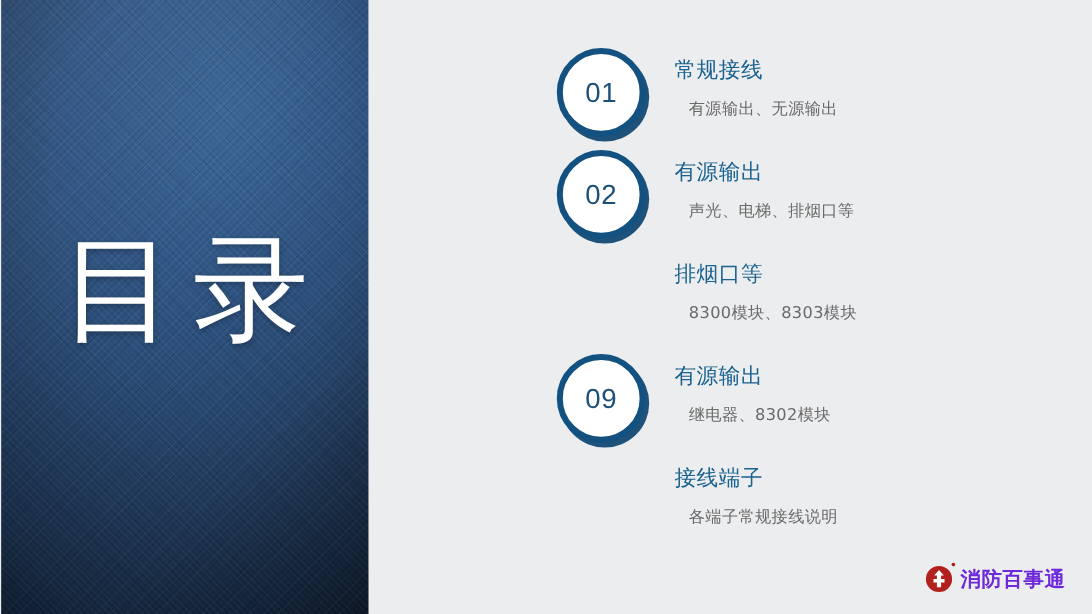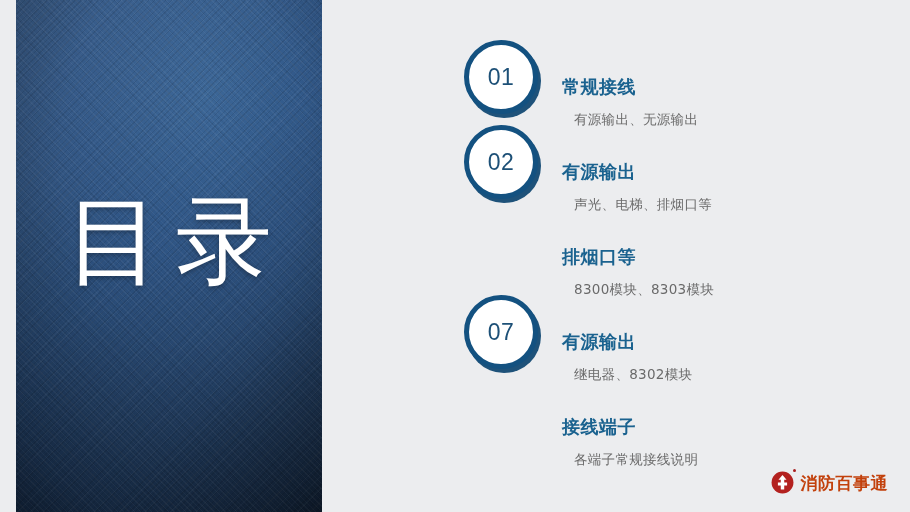--- a/index.html
+++ b/index.html
@@ -18,21 +18,21 @@
     position: relative;
     width: 910px;
     height: 512px;
     background: #ecedef;
     overflow: hidden;
   }
 
   
   #left-panel {
     position: absolute;
-    left: 16px;
+    left: 1px;
     top: 0;
     width: 306px;
     height: 512px;
     background:
       linear-gradient(135deg,
         rgba(255,255,255,0.055) 0%,
         rgba(255,255,255,0.0) 45%,
         rgba(0,0,0,0.10) 72%,
         rgba(0,0,0,0.40) 100%),
       radial-gradient(ellipse 150% 120% at 62% 18%,
@@ -142,26 +142,25 @@
     font-family: "Liberation Sans", "DejaVu Sans", sans-serif;
   }
   .toc-text {
     position: absolute;
     left: 100px;
     top: 8px;
     width: 310px;
   }
   .toc-title {
     font-size: 18px;
-    font-weight: 700;
+    font-weight: 400;
     color: #1a628f;
     line-height: 26px;
     letter-spacing: 0.5px;
     font-family: "DejaVu Sans", "Liberation Sans", sans-serif;
-    margin-top: 28px;
   }
   .toc-sub {
     margin-top: 9px;
     font-size: 13.5px;
     color: #6a6a6a;
     line-height: 20px;
     letter-spacing: 0.3px;
     font-family: "DejaVu Sans", "Liberation Sans", sans-serif;
     margin-left: 12px;
   }
@@ -186,21 +185,21 @@
     right: -2px;
     top: -2px;
     width: 3px;
     height: 3px;
     border-radius: 50%;
     background: #a81f1f;
   }
   #logo-text {
     font-size: 17px;
     font-weight: 700;
-    color: #c2410c;
+    color: #6d28d9;
     letter-spacing: 0.5px;
     line-height: 20px;
     font-family: "DejaVu Sans", "Liberation Sans", sans-serif;
     white-space: nowrap;
   }
 </style>
 </head>
 <body>
 
 <div id="slide">
@@ -238,21 +237,21 @@
     <div class="toc-item">
       <div class="toc-text">
         <div class="toc-title">排烟口等</div>
         <div class="toc-sub">8300模块、8303模块</div>
       </div>
     </div>
 
     <div class="toc-item">
       <div class="badge">
         <div class="badge-ring"></div>
-        <div class="badge-num">07</div>
+        <div class="badge-num">09</div>
       </div>
       <div class="toc-text">
         <div class="toc-title">有源输出</div>
         <div class="toc-sub">继电器、8302模块</div>
       </div>
     </div>
 
     <div class="toc-item">
       <div class="toc-text">
         <div class="toc-title">接线端子</div>

